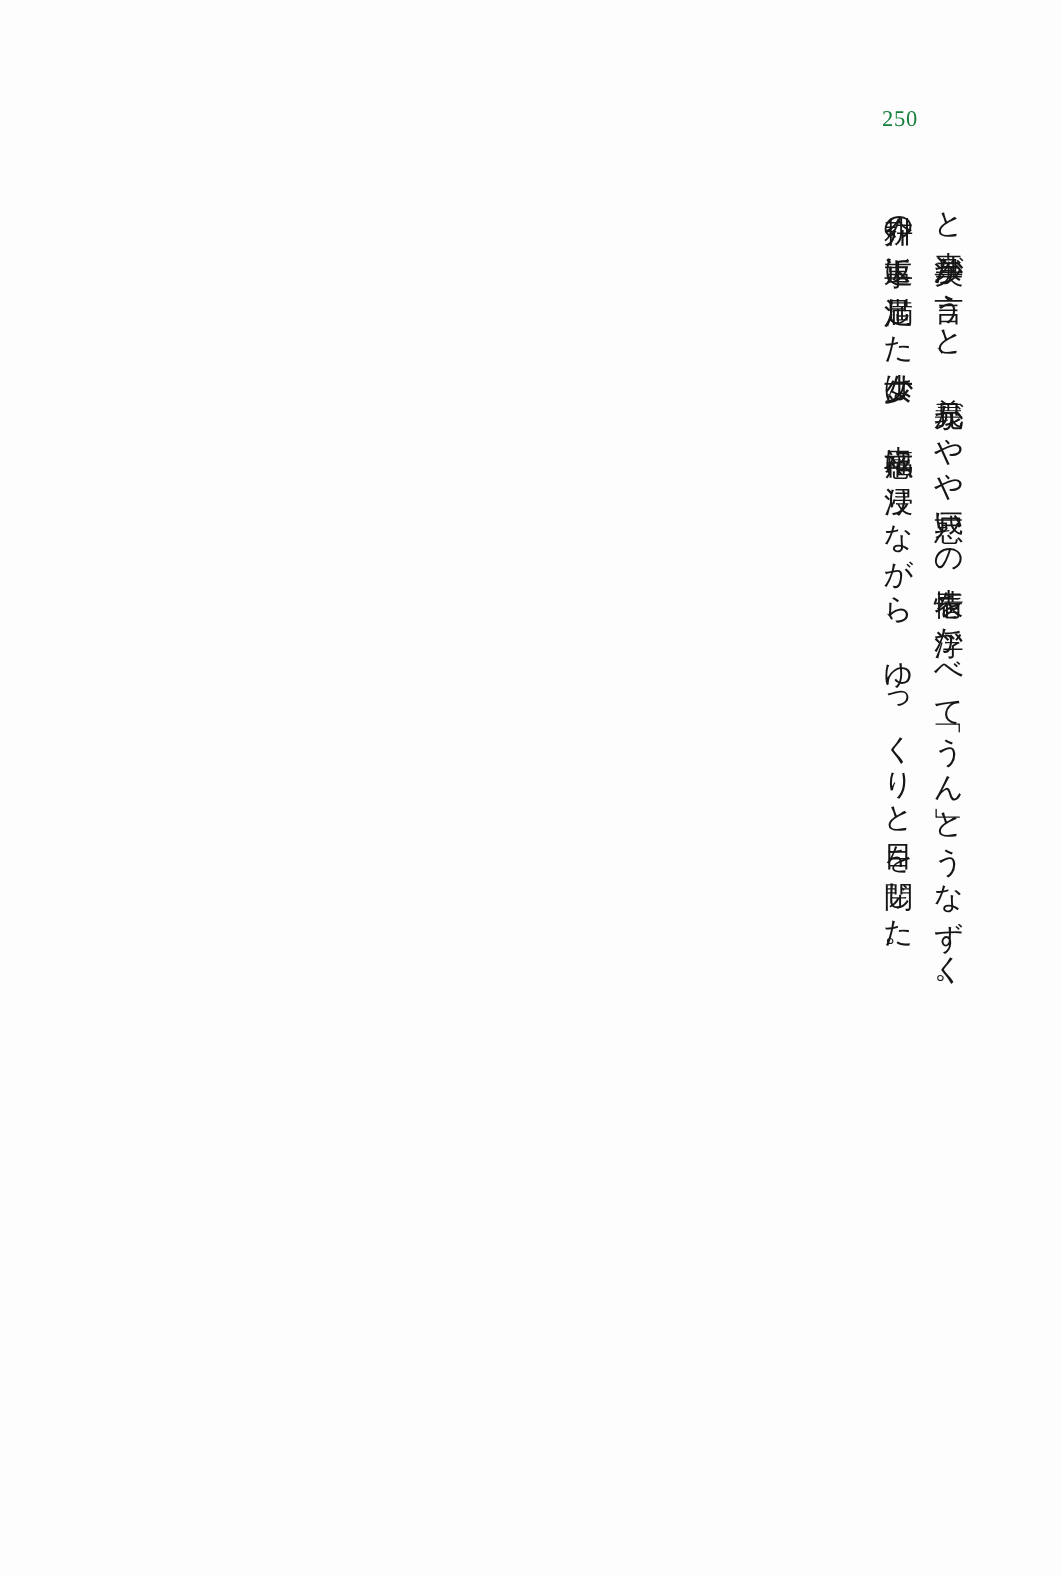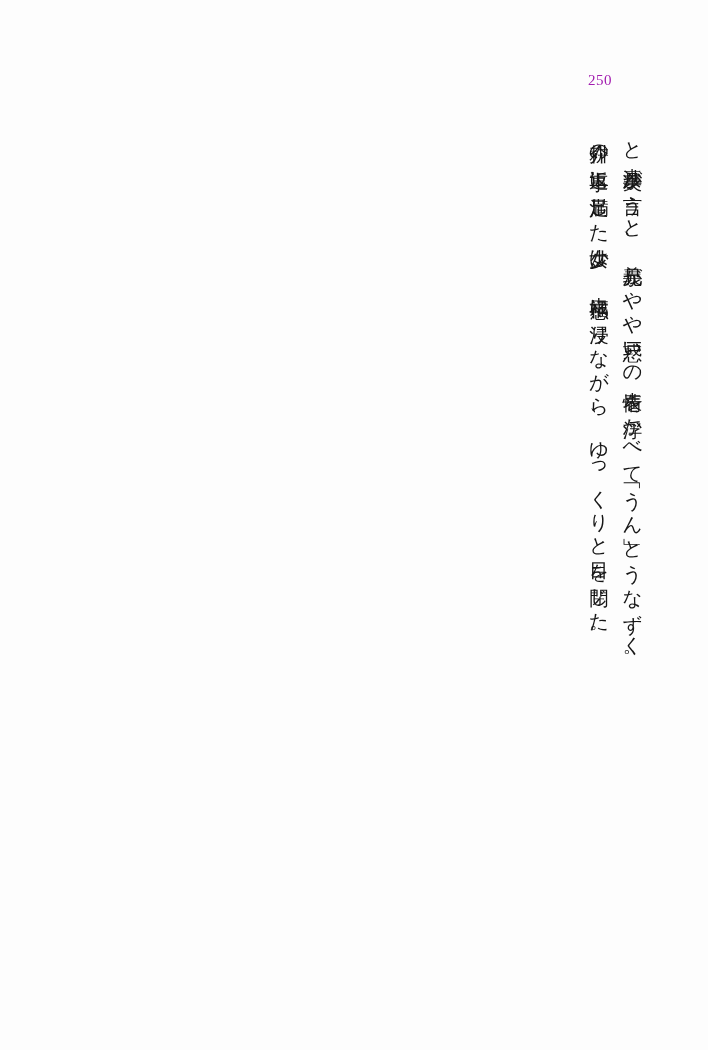--- a/index.html
+++ b/index.html
@@ -22,21 +22,21 @@
     background: #fdfdfd;
   }
 
   
   .page-number {
     position: absolute;
     top: 72px;
     right: 96px;
     font-size: 15px;
     letter-spacing: 0.5px;
-    color: #a21caf;
+    color: #15803d;
     font-family: "Liberation Serif", "DejaVu Serif", serif;
     text-align: center;
   }
 
   
   .text-block {
     position: absolute;
     top: 128px;
     right: 66px;
     height: 790px;

